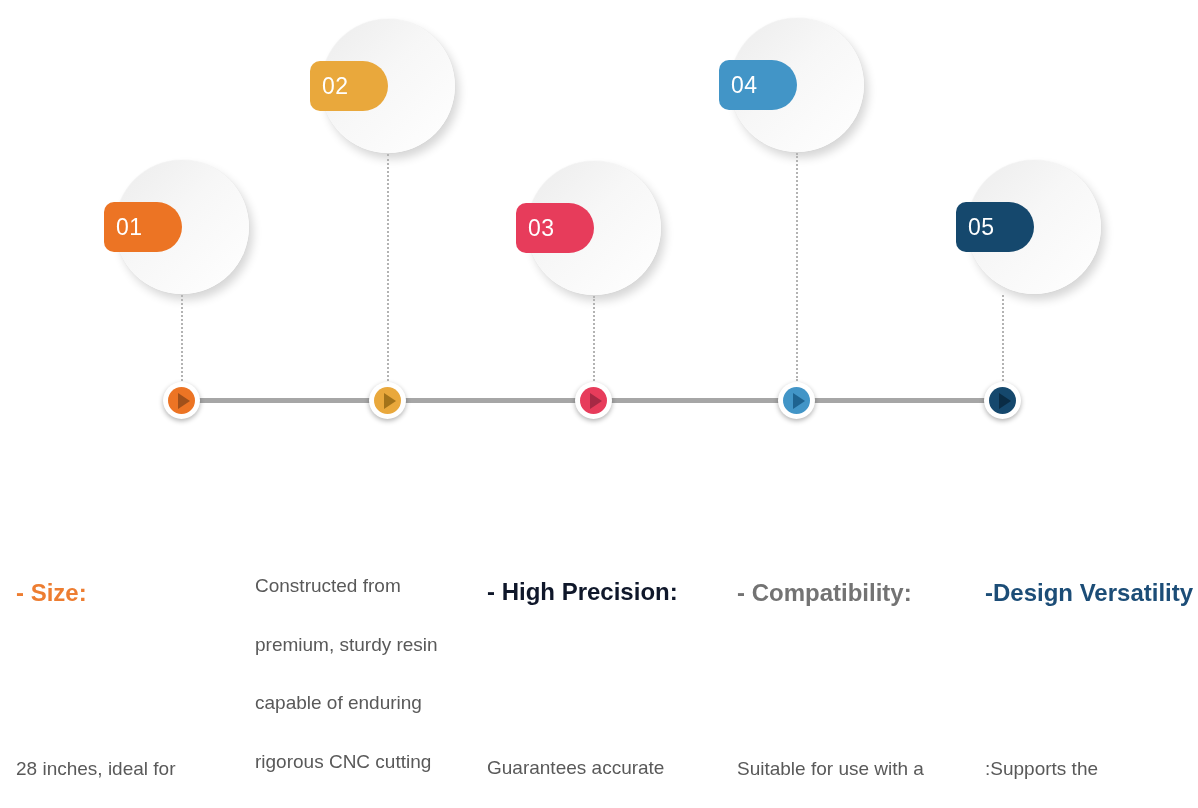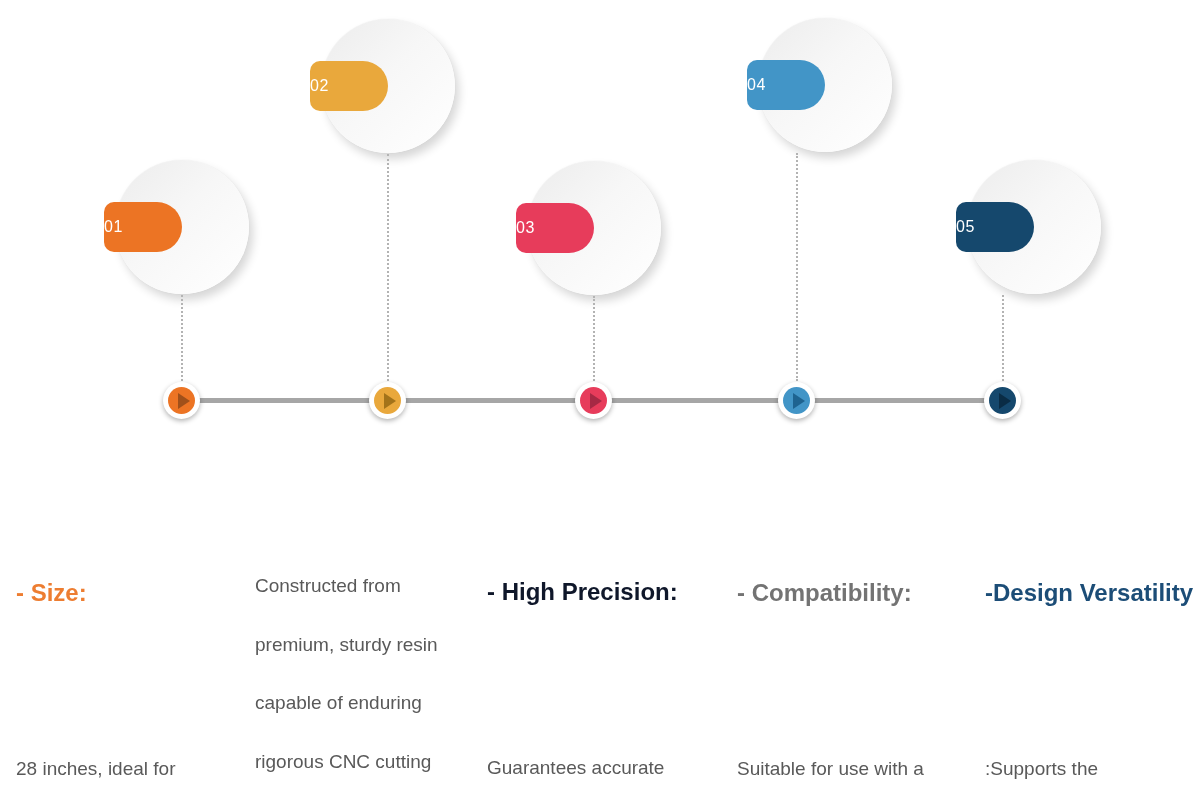--- a/index.html
+++ b/index.html
@@ -11,29 +11,29 @@
 
   
   .big-circle {
     position:absolute; width:134px; height:134px; border-radius:50%;
     background:linear-gradient(135deg,#ececec 0%,#f7f7f7 45%,#ffffff 100%);
     box-shadow:4px 6px 10px rgba(0,0,0,0.16), 0 0 1px rgba(0,0,0,0.10);
   }
   .c1 { left:115px; top:160px;text-align:center; }
   .c2 { left:321px; top:19px;  }
   .c3 { left:527px; top:161px; }
-  .c4 { left:730px; top:18px;margin-left:28px;  }
+  .c4 { left:730px; top:18px;  }
   .c5 { left:967px; top:160px; }
 
   
   .badge {
     position:absolute; left:-11px; top:42px; width:78px; height:50px;
     border-radius:10px 25px 25px 10px;
-    display:flex; align-items:center; box-sizing:border-box;
-    color:#ffffff; font-size:16px; letter-spacing:0.5px;
+    display:flex; align-items:center; padding-left:12px; box-sizing:border-box;
+    color:#ffffff; font-size:23px; letter-spacing:0.5px;
   }
   .item-1 .badge { background:#EC7424; }
   .item-2 .badge { background:#E9A83C; }
   .item-3 .badge { background:#E73C5B; }
   .item-4 .badge { background:#4295C7; }
   .item-5 .badge { background:#15486D; }
 
   
   .connector { position:absolute; width:0; border-left:2px dotted #B3B3B3; }
   .v1 { left:181px;  top:295px; height:86px; }

